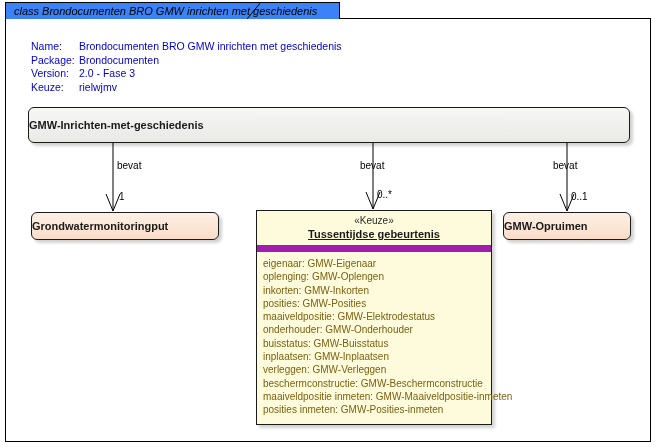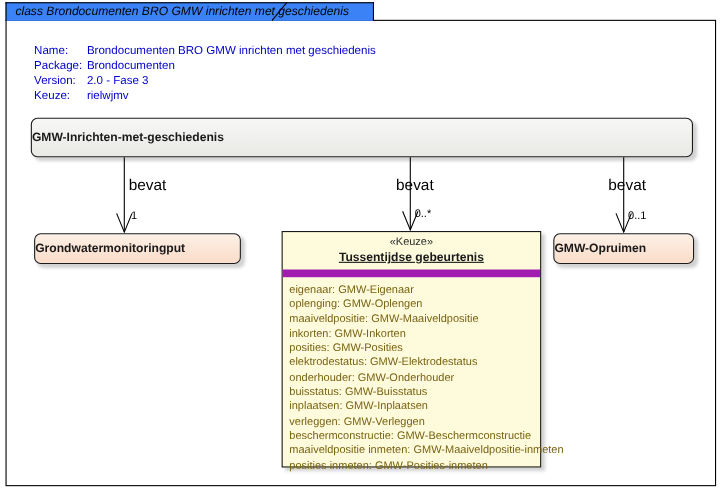--- a/index.html
+++ b/index.html
@@ -172,21 +172,21 @@
     position: absolute;
     left: 0;
     top: 0;
     width: 657px;
     height: 448px;
     pointer-events: none;
     z-index: 1;
   }
   .conn-label {
     position: absolute;
-    font-size: 14px;
+    font-size: 10px;
     color: #000000;
     white-space: nowrap;
     z-index: 2;
   }
   .mult-label {
     position: absolute;
     font-size: 10px;
     color: #000000;
     white-space: nowrap;
     z-index: 2;
@@ -263,24 +263,23 @@
 </div>
 
 <div class="uml-box box-yellow" id="class-keuze">
   <div id="keuze-header">
     <div id="keuze-stereotype">«Keuze»</div>
     <div id="keuze-name">Tussentijdse gebeurtenis</div>
   </div>
   <div id="keuze-attrs">
     <div class="attr">eigenaar: GMW-Eigenaar</div>
     <div class="attr">oplenging: GMW-Oplengen</div>
-    <div class="attr">maaiveldpositie: GMW-Maaiveldpositie</div>
     <div class="attr">inkorten: GMW-Inkorten</div>
     <div class="attr">posities: GMW-Posities</div>
-    <div class="attr">elektrodestatus: GMW-Elektrodestatus</div>
+    <div class="attr">maaiveldpositie: GMW-Elektrodestatus</div>
     <div class="attr">onderhouder: GMW-Onderhouder</div>
     <div class="attr">buisstatus: GMW-Buisstatus</div>
     <div class="attr">inplaatsen: GMW-Inplaatsen</div>
     <div class="attr">verleggen: GMW-Verleggen</div>
     <div class="attr">beschermconstructie: GMW-Beschermconstructie</div>
     <div class="attr">maaiveldpositie inmeten: GMW-Maaiveldpositie-inmeten</div>
     <div class="attr">posities inmeten: GMW-Posities-inmeten</div>
   </div>
 </div>
 

